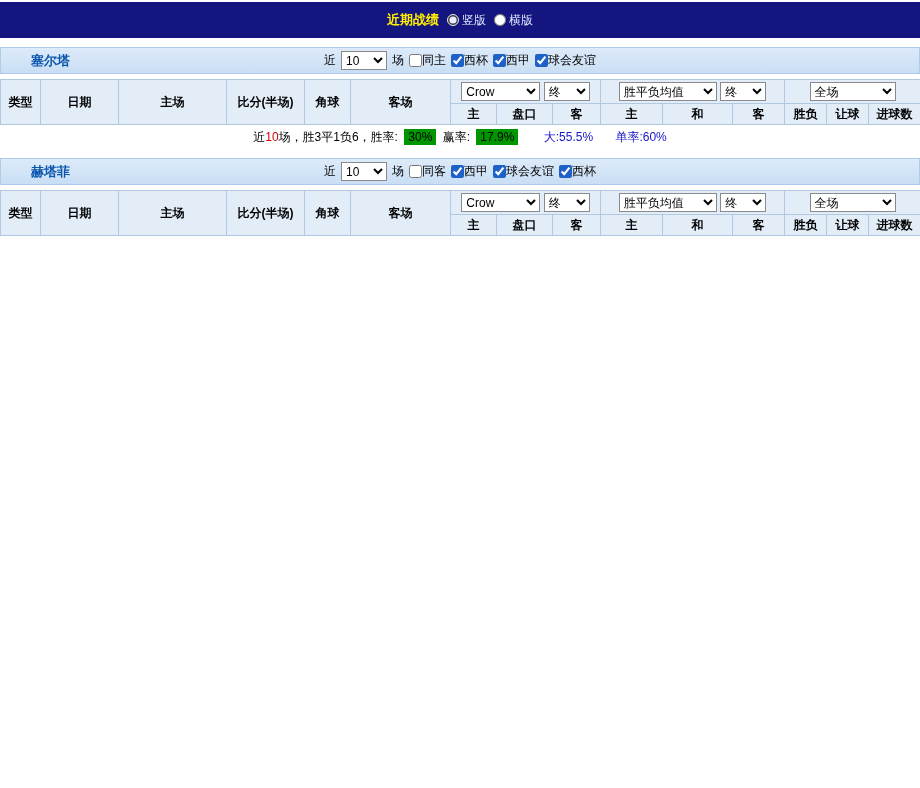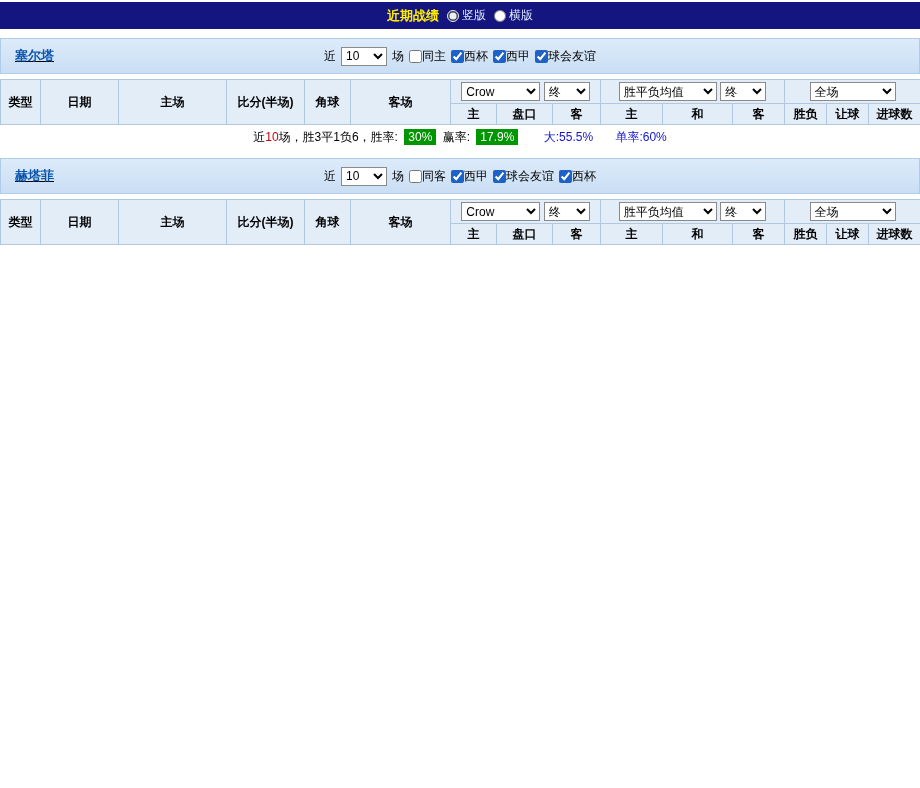--- a/index.html
+++ b/index.html
@@ -4,32 +4,32 @@
 <style>
   * { margin:0; padding:0; box-sizing:border-box; }
   html,body { background:#fff; }
   body {
     width:920px;
     font-family:"Liberation Sans","DejaVu Sans",sans-serif;
     font-size:12px; color:#000;
   }
   
   .topbar {
-    margin-top:2px; height:27px; background:#14157e;
+    margin-top:2px; height:36px; background:#14157e;
     display:flex; align-items:center; justify-content:center; gap:8px;
   }
   .topbar .title { color:#ffee00; font-weight:bold; font-size:13px; }
   .rad { display:inline-flex; align-items:center; gap:3px; color:#dce6ff; cursor:pointer; }
   .rad input { width:12px; height:12px; accent-color:#e8eeff; }
   
   .section { margin-top:9px; }
   .section-bar {
-    height:36px; background:linear-gradient(#ddebfa,#c9def4);
+    height:27px; background:linear-gradient(#ddebfa,#c9def4);
     border:1px solid #aecbe8; display:flex; align-items:center;
-    padding:0 14px; position:relative; margin-bottom:5px;text-decoration:underline;
+    padding:0 30px; position:relative; margin-bottom:5px;
   }
   .team-name { color:#0a55ad; font-weight:bold; font-size:13px; }
   .bar-controls {
     position:absolute; left:50%; transform:translateX(-50%);
     display:flex; align-items:center; gap:5px; white-space:nowrap;
   }
   .cb { display:inline-flex; align-items:center; gap:0; cursor:pointer; }
   .cb input { width:13px; height:13px; accent-color:#1e62c8; }
   .sel {
     font-family:inherit; font-size:12px; height:19px;
@@ -47,21 +47,21 @@
     white-space:nowrap; padding:0 1px;
   }
   .matches thead th { background:#e3edf8; font-weight:bold; }
   .matches thead tr:first-child th { height:24px; }
   .matches thead tr:last-child th { height:21px; }
   
   .c-r  { color:#d10000; }
   .c-b  { color:#1414c8; }
   
   .table-footer { height:24px; line-height:24px; text-align:center; }
-  .pct { background:#009600; color:#ffffff; padding:1px 4px; margin:0 3px; }
+  .pct { background:#009600; color:#000000; padding:1px 4px; margin:0 3px; }
   .sp { margin-left:19px; }
 </style>
 </head>
 <body>
 
 <div class="topbar">
   <span class="title">近期战绩</span>
   <label class="rad">
     <input type="radio" name="layout" checked="" style="">
     <span>竖版</span>

